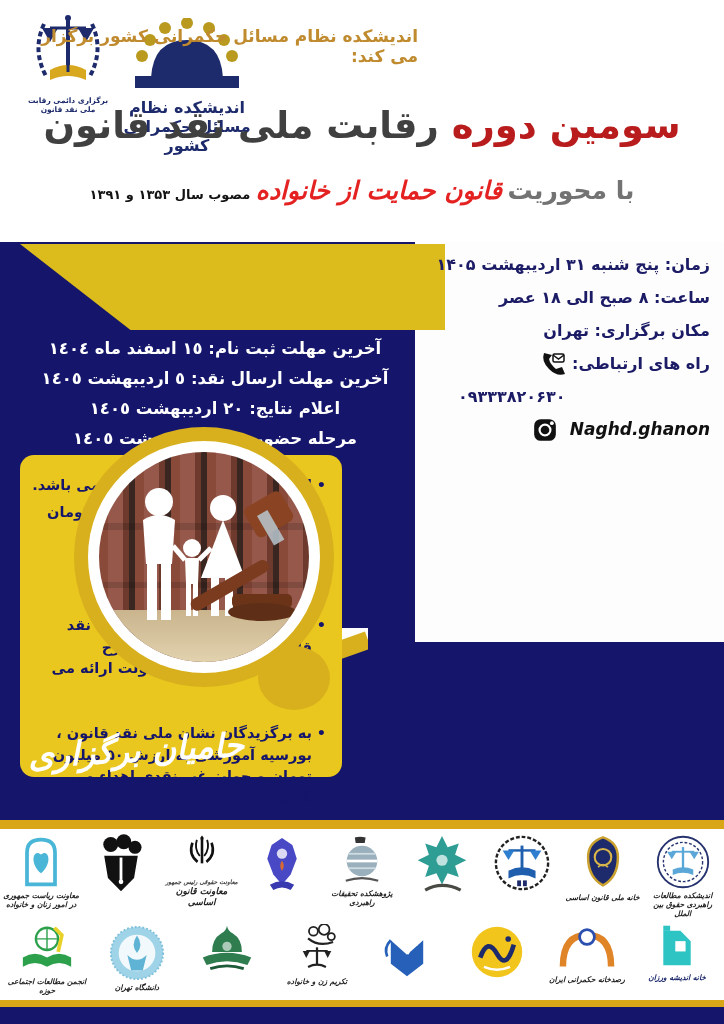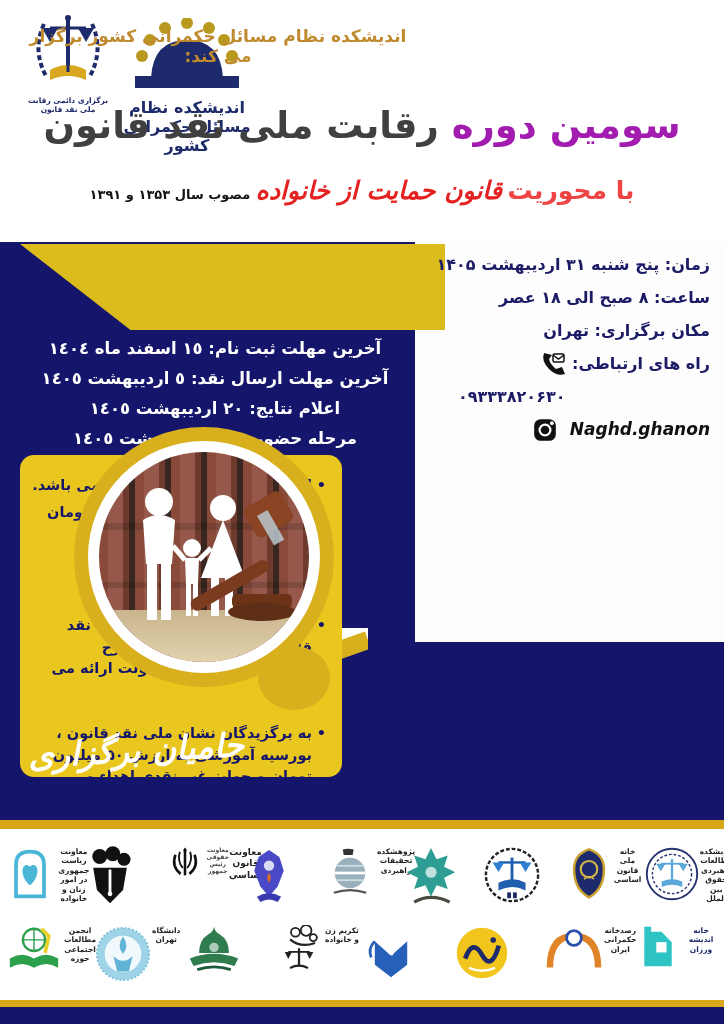--- a/index.html
+++ b/index.html
@@ -9,28 +9,28 @@
     repeating-linear-gradient(45deg, rgba(110,110,125,.055) 0 1.5px, transparent 1.5px 27px),
     repeating-linear-gradient(-45deg, rgba(110,110,125,.055) 0 1.5px, transparent 1.5px 27px),
     repeating-linear-gradient(90deg, rgba(110,110,125,.035) 0 1.5px, transparent 1.5px 27px);}
   
   .header{position:relative;width:724px;height:242px;background:#fff;}
   .logoA{position:absolute;top:10px;right:610px;left:20px;width:96px;height:108px;text-align:center;}
   .logoA{left:auto;right:608px;}
   .logoA .cap{font-size:7.5px;font-weight:bold;color:#1d2a6b;line-height:1.2;}
   .logoB{position:absolute;top:18px;right:462px;width:150px;height:96px;text-align:center;}
   .logoB .cap{font-size:16px;font-weight:bold;color:#1d2a6b;margin-top:2px;}
-  .organizer{position:absolute;top:26px;left:18px;width:400px;text-align:center;
+  .organizer{position:absolute;top:26px;left:18px;width:400px;text-align:right;
     color:#c08a2e;font-size:17px;font-weight:bold;direction:rtl;}
   .title{position:absolute;top:104px;right:0;width:724px;text-align:center;
     font-size:37px;font-weight:900;letter-spacing:-1px;}
-  .title .t1{color:#a21caf;}
+  .title .t1{color:#b91c1c;}
   .title .t2{color:#404040;}
   .subtitle{position:absolute;top:176px;right:0;width:724px;text-align:center;font-weight:900;}
-  .subtitle .s1{color:#ef4444;font-size:25px;}
+  .subtitle .s1{color:#737373;font-size:25px;}
   .subtitle .s2{color:#e42222;font-size:25px;font-style:italic;}
   .subtitle .s3{color:#141414;font-size:13px;font-weight:bold;}
   
   .main{position:relative;width:724px;height:578px;background:#14156b;overflow:hidden;}
   .white-panel{position:absolute;top:0;right:0;width:309px;height:400px;background:#fdfdfd;z-index:2;}
   .badge{position:absolute;top:2px;right:279px;width:425px;height:86px;background:#dcbb1c;z-index:3;
     clip-path:polygon(0 0,100% 0,100% 100%,26% 100%);}
   .badge-inner{position:absolute;top:0;right:95px;width:330px;height:86px;display:flex;flex-direction:column;
     justify-content:center;text-align:center;color:#1d2a6b;font-size:17px;font-weight:900;line-height:1.85;}
   .deadlines{position:absolute;top:92px;right:294px;width:430px;text-align:center;color:#ffffff;
@@ -58,21 +58,21 @@
      repeating-linear-gradient(90deg,#8a4a3a 0 9px,#95584b 9px 24px,#6e3a2d 24px 30px,#3a2620 30px 36px);}
   .floor{position:absolute;bottom:0;left:0;width:100%;height:52px;
     background:linear-gradient(#c9b48d,#e2d2ae);}
   .fam{position:absolute;top:0;left:0;}
   .hamian{position:absolute;top:486px;left:28px;width:320px;text-align:left;color:#fff;z-index:6;
     font-family:"DejaVu Serif",serif;font-style:italic;font-weight:bold;font-size:33px;transform:rotate(-3deg);}
   
   .goldbar{width:724px;height:9px;background:#d9a617;}
   .sponsors{width:724px;height:171px;background:#fff;display:flex;flex-direction:column;justify-content:space-evenly;direction:ltr;}
   .srow{display:flex;justify-content:space-evenly;align-items:flex-start;}
-  .tile{display:flex;flex-direction:row;width:78px;}
+  .tile{display:flex;flex-direction:column;align-items:center;width:78px;font-style:italic;}
   .tile .cap{font-size:7.5px;font-weight:bold;color:#222;text-align:center;line-height:1.25;margin-top:1px;direction:rtl;}
   .tile .cap2{font-size:6px;font-weight:bold;color:#444;text-align:center;direction:rtl;}
   .goldline{width:724px;height:7px;background:#d9a617;}
   .footer{width:724px;height:17px;background:#14156b;}
 </style>
 </head>
 <body>
 
 <div class="poster">
 

